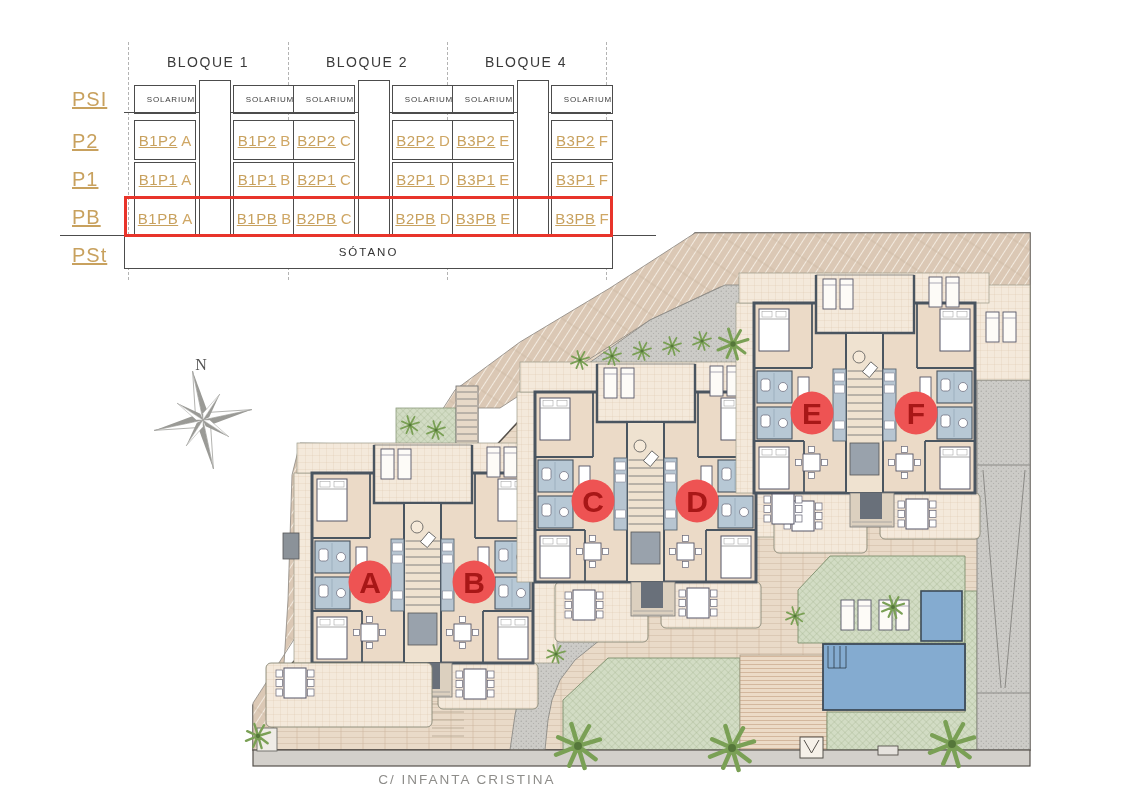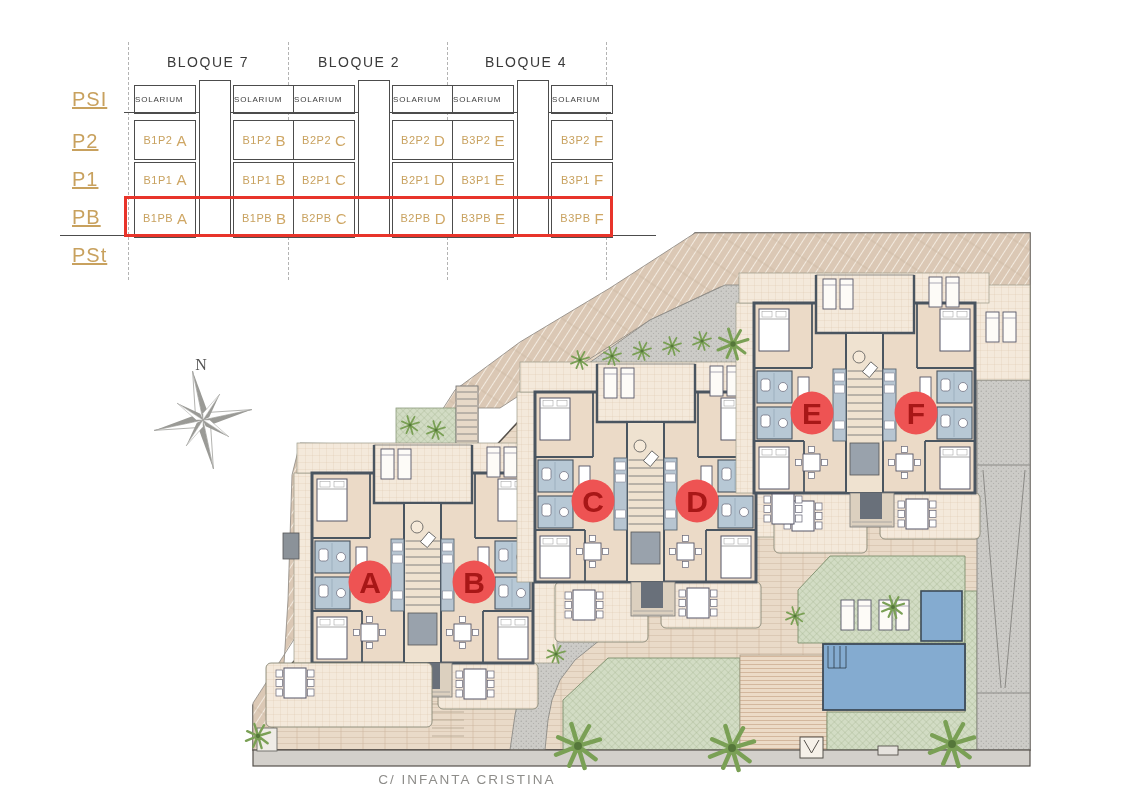--- a/index.html
+++ b/index.html
@@ -5,25 +5,25 @@
   html,body{margin:0;padding:0;}
   body{width:1132px;height:800px;background:#ffffff;position:relative;overflow:hidden;
        font-family:"Liberation Sans",sans-serif;}
   
   #legend{position:absolute;left:60px;top:40px;width:605px;height:250px;}
   .dashv{position:absolute;top:2px;height:238px;width:0;border-left:1px dashed #b3b3b3;}
   .blockhdr{position:absolute;top:14px;width:160px;text-align:center;font-size:14px;color:#3a3a3a;
             letter-spacing:1.5px;}
   .rowlbl{position:absolute;left:12px;width:46px;font-size:20px;color:#c8a15e;letter-spacing:1px;text-decoration:underline;}
   .solbox{position:absolute;top:45px;height:27px;width:60px;border:1px solid #4c4c4c;background:#fff;
-          display:flex;align-items:center;justify-content:flex-start;}
+          display:flex;align-items:center;justify-content:flex-end;}
   .sollbl{font-size:8px;color:#3c3c3c;letter-spacing:.8px;}
   .lcell{position:absolute;width:60px;border:1px solid #4c4c4c;background:#fff;
          display:flex;align-items:center;justify-content:center;gap:4px;}
-  .lcell .code{font-size:11px;color:#c8a15e;letter-spacing:.5px;}
+  .lcell .code{font-size:15px;color:#c8a15e;letter-spacing:.5px;text-decoration:underline;}
   .lcell .ltr{font-size:15px;color:#cfa765;}
   .tower{position:absolute;top:40px;height:155px;width:30px;background:#fff;border:1.2px solid #4c4c4c;}
   .hline{position:absolute;height:0;border-top:1px solid #4c4c4c;}
   .sotano{position:absolute;left:64px;top:195px;width:487px;height:33px;border:1px solid #4c4c4c;
           border-top:none;display:flex;align-items:center;justify-content:center;
           font-size:11.5px;color:#333;letter-spacing:2px;background:#fff;}
   .redbox{position:absolute;left:64px;top:156px;width:489px;height:41px;border:3px solid #e8342a;
           box-sizing:border-box;}
   
   #plan{position:absolute;left:140px;top:230px;}
@@ -31,22 +31,22 @@
 </head>
 <body>
 
 <div id="legend">
 
   <div class="dashv" style="left:68px"></div>
   <div class="dashv" style="left:228px"></div>
   <div class="dashv" style="left:387px"></div>
   <div class="dashv" style="left:546px"></div>
 
-  <div class="blockhdr" style="left:68px">BLOQUE 7</div>
-  <div class="blockhdr" style="left:219px">BLOQUE 2</div>
+  <div class="blockhdr" style="left:68px">BLOQUE 1</div>
+  <div class="blockhdr" style="left:227px">BLOQUE 2</div>
   <div class="blockhdr" style="left:386px">BLOQUE 4</div>
 
   <div class="rowlbl" style="top:48px">PSI</div>
   <div class="rowlbl" style="top:90px">P2</div>
   <div class="rowlbl" style="top:128px">P1</div>
   <div class="rowlbl" style="top:166px">PB</div>
   <div class="rowlbl" style="top:204px">PSt</div>
 
   <div class="solbox" style="left:74px">
       <span class="sollbl">SOLARIUM</span>
@@ -141,20 +141,21 @@
   <div class="lcell" style="left:491px;top:158px;height:38px">
       <span class="code">B3PB</span>
       <span class="ltr">F</span>
     </div>
 
   <div class="tower" style="left:139px"></div>
   <div class="tower" style="left:298px"></div>
   <div class="tower" style="left:457px"></div>
 
   <div class="hline" style="left:0;top:195px;width:596px"></div>
+  <div class="sotano">SÓTANO</div>
 
   <div class="redbox"></div>
 </div>
 
 <svg id="plan" width="900" height="570" viewBox="140 230 900 570">
   <defs>
     <pattern id="walk" width="22" height="6" patternUnits="userSpaceOnUse">
       <rect width="22" height="6" fill="#e9dac8"></rect>
       <path d="M0,5.7 H22 M11,0 V6" stroke="#cbb69e" stroke-width="0.6"></path>
     </pattern>

